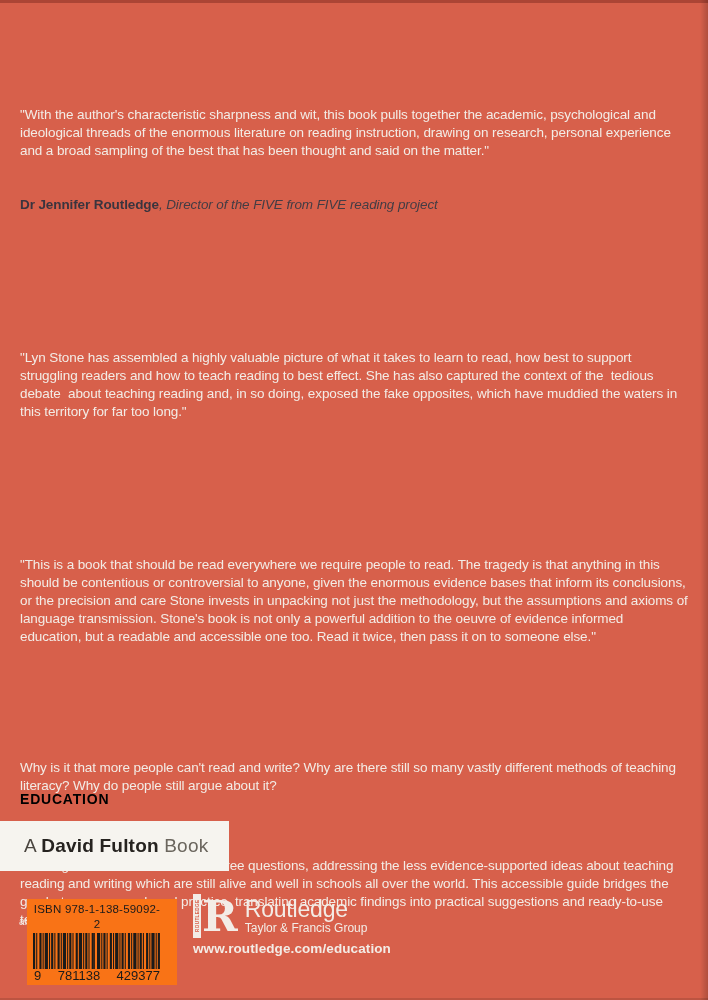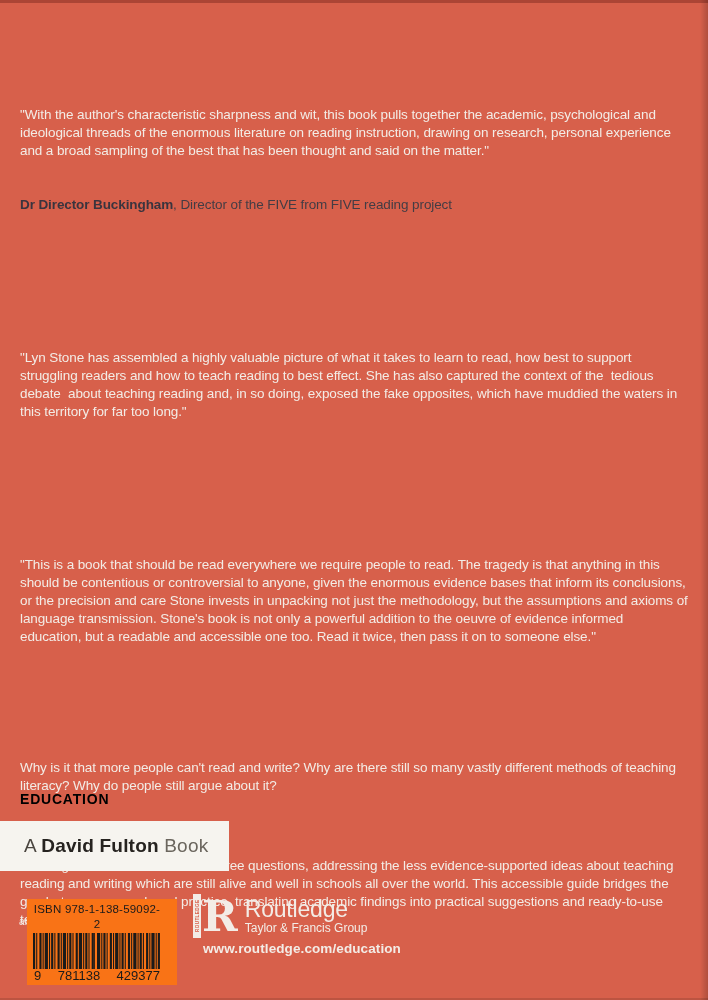--- a/index.html
+++ b/index.html
@@ -17,21 +17,21 @@
   .content{
     position:absolute;left:20px;right:20px;top:16px;
     color:#f3ece6;
     font-size:13.5px;line-height:18px;letter-spacing:-.1px;
     white-space:pre-wrap;
   }
   .quote{margin:0 0 9px 0;}
   .qtext{display:block;}
   .attr{display:block;color:#433c44;}
   .attr .nm{font-weight:bold;color:#3a343e;}
-  .attr .rl{}
+  .attr .rl{font-style:italic;}
   .para{margin:0 0 8px 0;}
   .para.gap-top{margin-top:14px;}
   .ital{font-style:italic;}
 
   .education{
     position:absolute;left:20px;top:791px;
     font-size:14px;font-weight:700;letter-spacing:.8px;
     color:#000000;
   }
   .fulton-box{
@@ -68,33 +68,33 @@
     overflow:hidden;
   }
   .rletter{
     font-family:"DejaVu Serif",serif;font-weight:bold;
     font-size:43px;line-height:44px;color:#f3ece6;
     margin-left:1px;
   }
   .rtext{margin-left:7px;padding-top:3px;}
   .rname{font-size:23px;line-height:24px;color:#f3ece6;letter-spacing:-.2px;}
   .rgroup{font-size:12px;line-height:14px;color:#f3ece6;}
-  .rurl{position:absolute;left:203px;top:941px;font-size:13.5px;font-weight:600;color:#f3ece6;letter-spacing:.1px;}
+  .rurl{position:absolute;left:193px;top:941px;font-size:13.5px;font-weight:600;color:#f3ece6;letter-spacing:.1px;}
   .rnote{position:absolute;left:193px;top:963px;font-size:11px;color:#f3ece6;letter-spacing:.1px;}
 </style>
 </head>
 <body>
 
 <div class="cover">
 
   <div class="content">
 
     <div class="quote">
       <span class="qtext">"With the author's characteristic sharpness and wit, this book pulls together the academic, psychological and ideological threads of the enormous literature on reading instruction, drawing on research, personal experience and a broad sampling of the best that has been thought and said on the matter."</span>
-      <span class="attr"><span class="nm">Dr Director Buckingham</span><span class="rl">, Director of the FIVE from FIVE reading project</span></span>
+      <span class="attr"><span class="nm">Dr Jennifer Routledge</span><span class="rl">, Director of the FIVE from FIVE reading project</span></span>
     </div>
 
     <div class="quote">
       <span class="qtext">"Lyn Stone has assembled a highly valuable picture of what it takes to learn to read, how best to support struggling readers and how to teach reading to best effect. She has also captured the context of the  tedious debate  about teaching reading and, in so doing, exposed the fake opposites, which have muddied the waters in this territory for far too long."</span>
     </div>
 
     <div class="quote">
       <span class="qtext">"This is a book that should be read everywhere we require people to read. The tragedy is that anything in this should be contentious or controversial to anyone, given the enormous evidence bases that inform its conclusions, or the precision and care Stone invests in unpacking not just the methodology, but the assumptions and axioms of language transmission. Stone's book is not only a powerful addition to the oeuvre of evidence informed education, but a readable and accessible one too. Read it twice, then pass it on to someone else."</span>
     </div>
 

